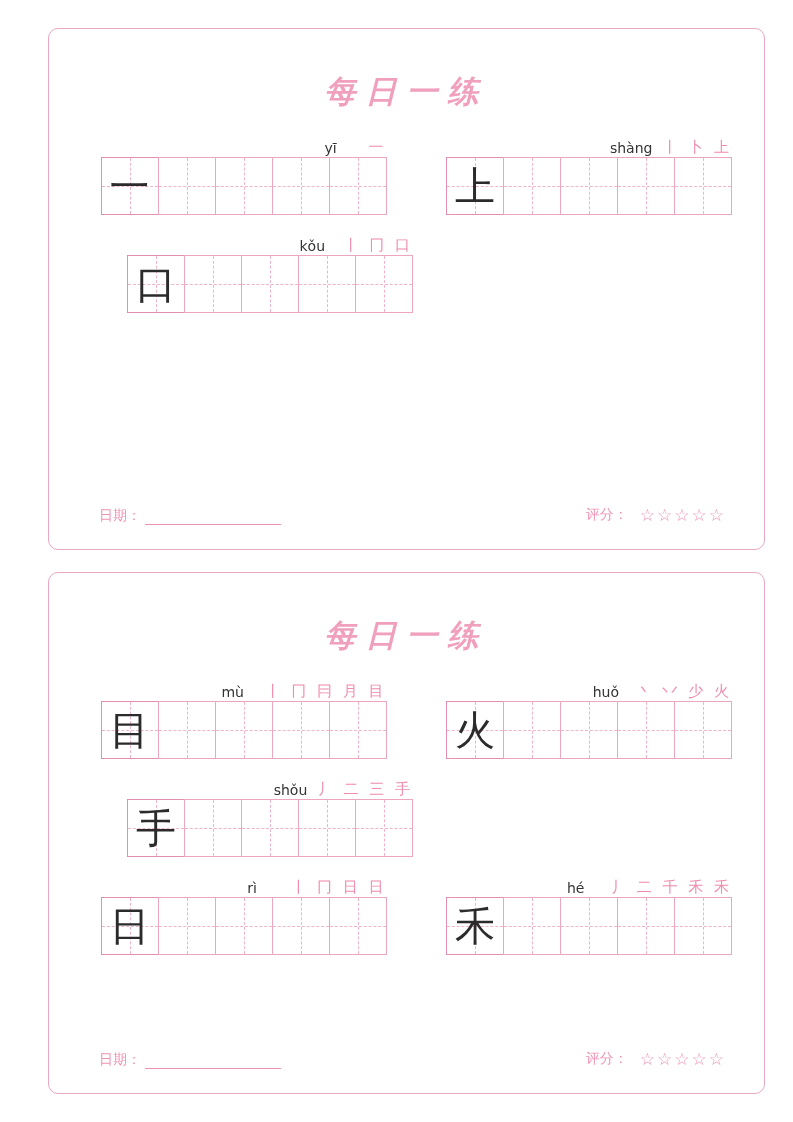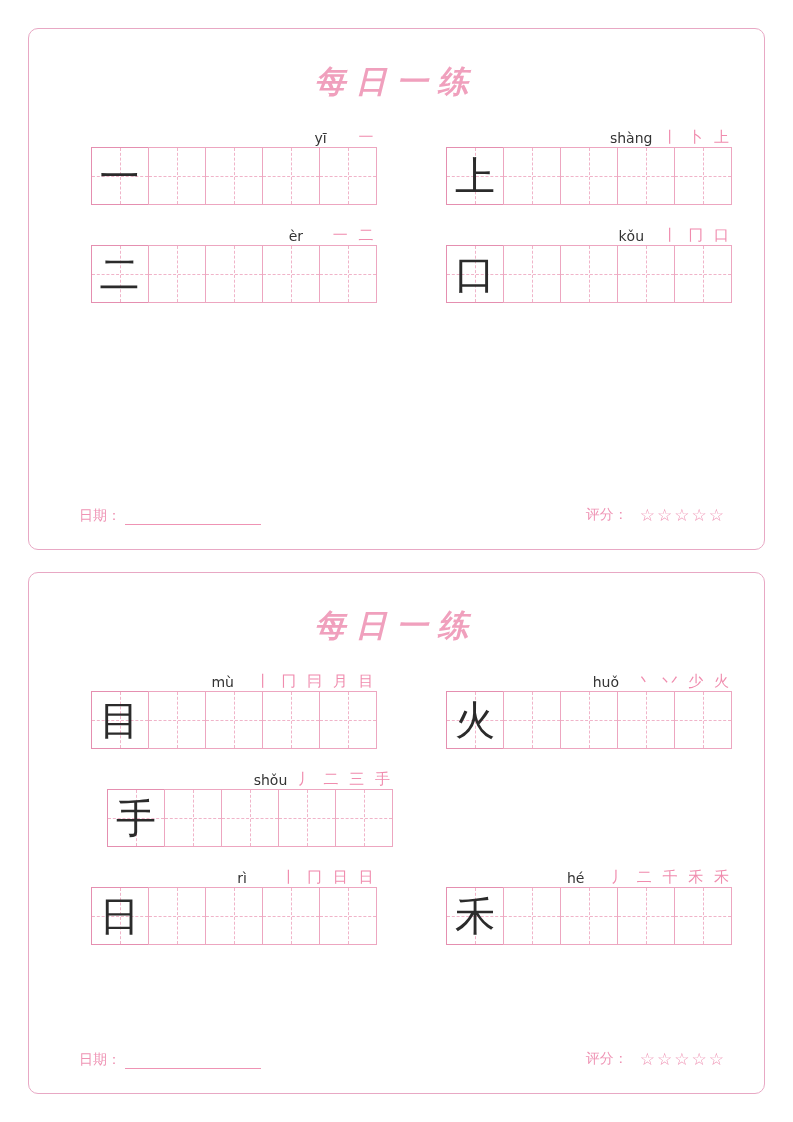--- a/index.html
+++ b/index.html
@@ -20,24 +20,25 @@
     padding: 28px 28px;
     display: flex;
     flex-direction: column;
     gap: 22px;
   }
   .sheet {
     border: 1.5px solid #e8a8c4;
     border-radius: 10px;
     box-sizing: border-box;
     flex: 1 1 0;
-    padding: 8px 32px 14px 32px;
+    padding: 18px 32px 14px 32px;
     display: flex;
     flex-direction: column;
     position: relative;
+    margin-left: 20px;
   }
   .sheet-title {
     text-align: center;
     color: #f0a0bd;
     font-size: 31px;
     font-family: "DejaVu Serif", serif;
     letter-spacing: 10px;
     font-style: italic;
     font-weight: bold;
     margin-top: 24px;
@@ -216,44 +217,20 @@
             <div class="cell">
                 <div class="guide"></div>
               </div>
           </div>
         </div>
       </div>
 
       <div class="row">
         <div class="entry">
           <div class="entry-head">
-            <span class="pinyin">èr</span>
-            <span class="strokes">一 二</span>
-          </div>
-          <div class="cells">
-            <div class="cell first">
-                <div class="guide"></div>
-                <div class="glyph">二</div>
-              </div>
-            <div class="cell">
-                <div class="guide"></div>
-              </div>
-            <div class="cell">
-                <div class="guide"></div>
-              </div>
-            <div class="cell">
-                <div class="guide"></div>
-              </div>
-            <div class="cell">
-                <div class="guide"></div>
-              </div>
-          </div>
-        </div>
-        <div class="entry">
-          <div class="entry-head">
             <span class="pinyin">kǒu</span>
             <span class="strokes">丨 冂 口</span>
           </div>
           <div class="cells">
             <div class="cell first">
                 <div class="guide"></div>
                 <div class="glyph">口</div>
               </div>
             <div class="cell">
                 <div class="guide"></div>

